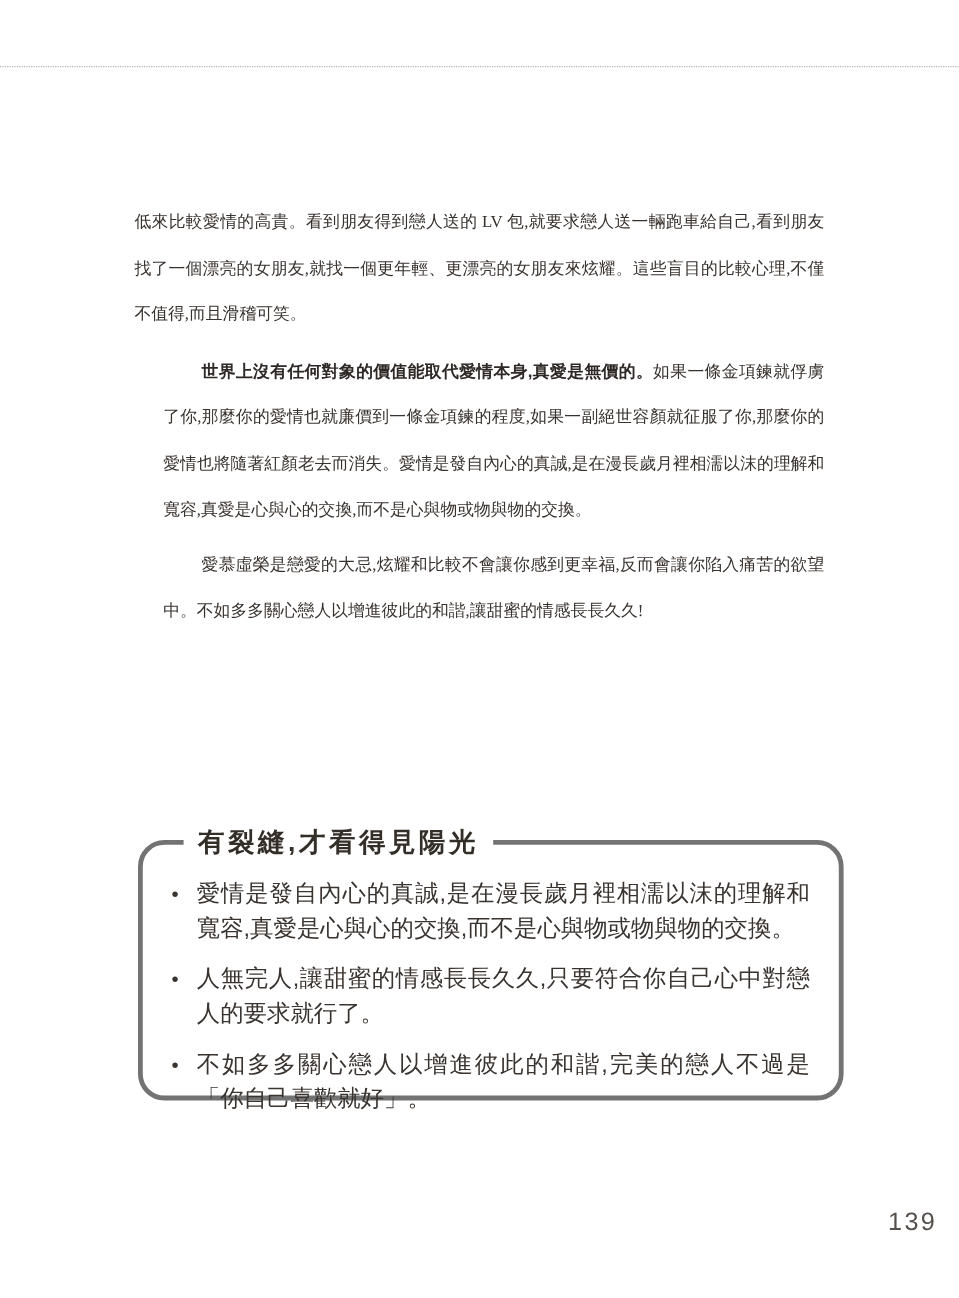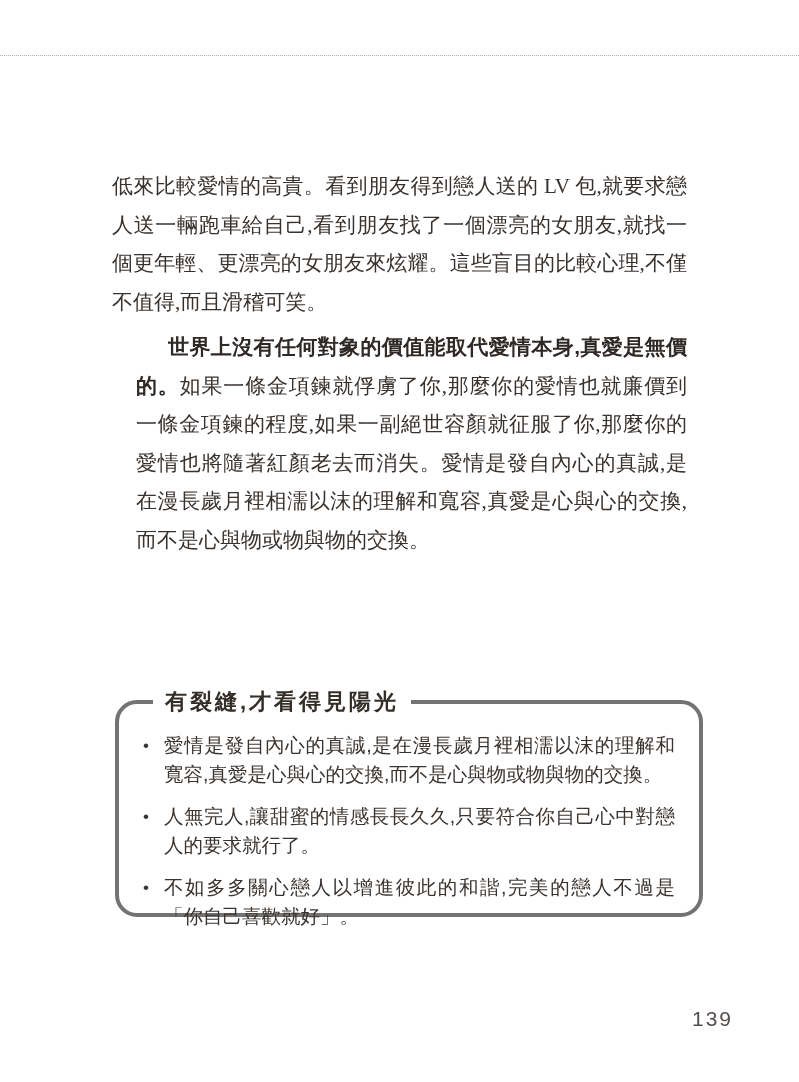--- a/index.html
+++ b/index.html
@@ -21,21 +21,21 @@
     left: 0;
     width: 799px;
     height: 0;
     border-top: 1px dotted #b4b1ae;
   }
   .body-copy {
     position: absolute;
     left: 112px;
     top: 167px;
     width: 575px;
-    font-size: 21px;
+    font-size: 14px;
     line-height: 38.5px;
     color: #38322e;
     text-align: justify;
   }
   .body-copy p {
     margin: 0;
   }
   .body-copy p.indent {
     text-indent: 32px;
   }
@@ -90,39 +90,40 @@
     flex: 0 0 16px;
     text-align: center;
     font-size: 17px;
     line-height: 29px;
   }
   .bullet-text {
     flex: 1 1 auto;
   }
   .page-number {
     position: absolute;
-    left: 692px;
+    left: 740px;
     top: 1007px;
     font-family: "Liberation Sans", "DejaVu Sans", sans-serif;
     font-size: 21px;
     font-weight: normal;
     letter-spacing: 2px;
     color: #56504d;
   }
 </style>
 </head>
 <body>
 
 <div class="page">
 
   <div class="divider"></div>
 
   <div class="body-copy">
     <p>低來比較愛情的高貴。看到朋友得到戀人送的 LV 包,就要求戀人送一輛跑車給自己,看到朋友找了一個漂亮的女朋友,就找一個更年輕、更漂亮的女朋友來炫耀。這些盲目的比較心理,不僅不值得,而且滑稽可笑。</p>
     <p class="indent"><span class="bold-lead">世界上沒有任何對象的價值能取代愛情本身,真愛是無價的。</span><span>如果一條金項鍊就俘虜了你,那麼你的愛情也就廉價到一條金項鍊的程度,如果一副絕世容顏就征服了你,那麼你的愛情也將隨著紅顏老去而消失。愛情是發自內心的真誠,是在漫長歲月裡相濡以沫的理解和寬容,真愛是心與心的交換,而不是心與物或物與物的交換。</span></p>
+    <p class="indent">愛慕虛榮是戀愛的大忌,炫耀和比較不會讓你感到更幸福,反而會讓你陷入痛苦的欲望中。不如多多關心戀人以增進彼此的和諧,讓甜蜜的情感長長久久!</p>
   </div>
 
   <div class="callout">
     <div class="callout-title">有裂縫,才看得見陽光</div>
     <ul class="callout-list">
       <li class="callout-item">
         <span class="bullet-dot">•</span>
         <span class="bullet-text">愛情是發自內心的真誠,是在漫長歲月裡相濡以沫的理解和寬容,真愛是心與心的交換,而不是心與物或物與物的交換。</span>
       </li>
       <li class="callout-item">

